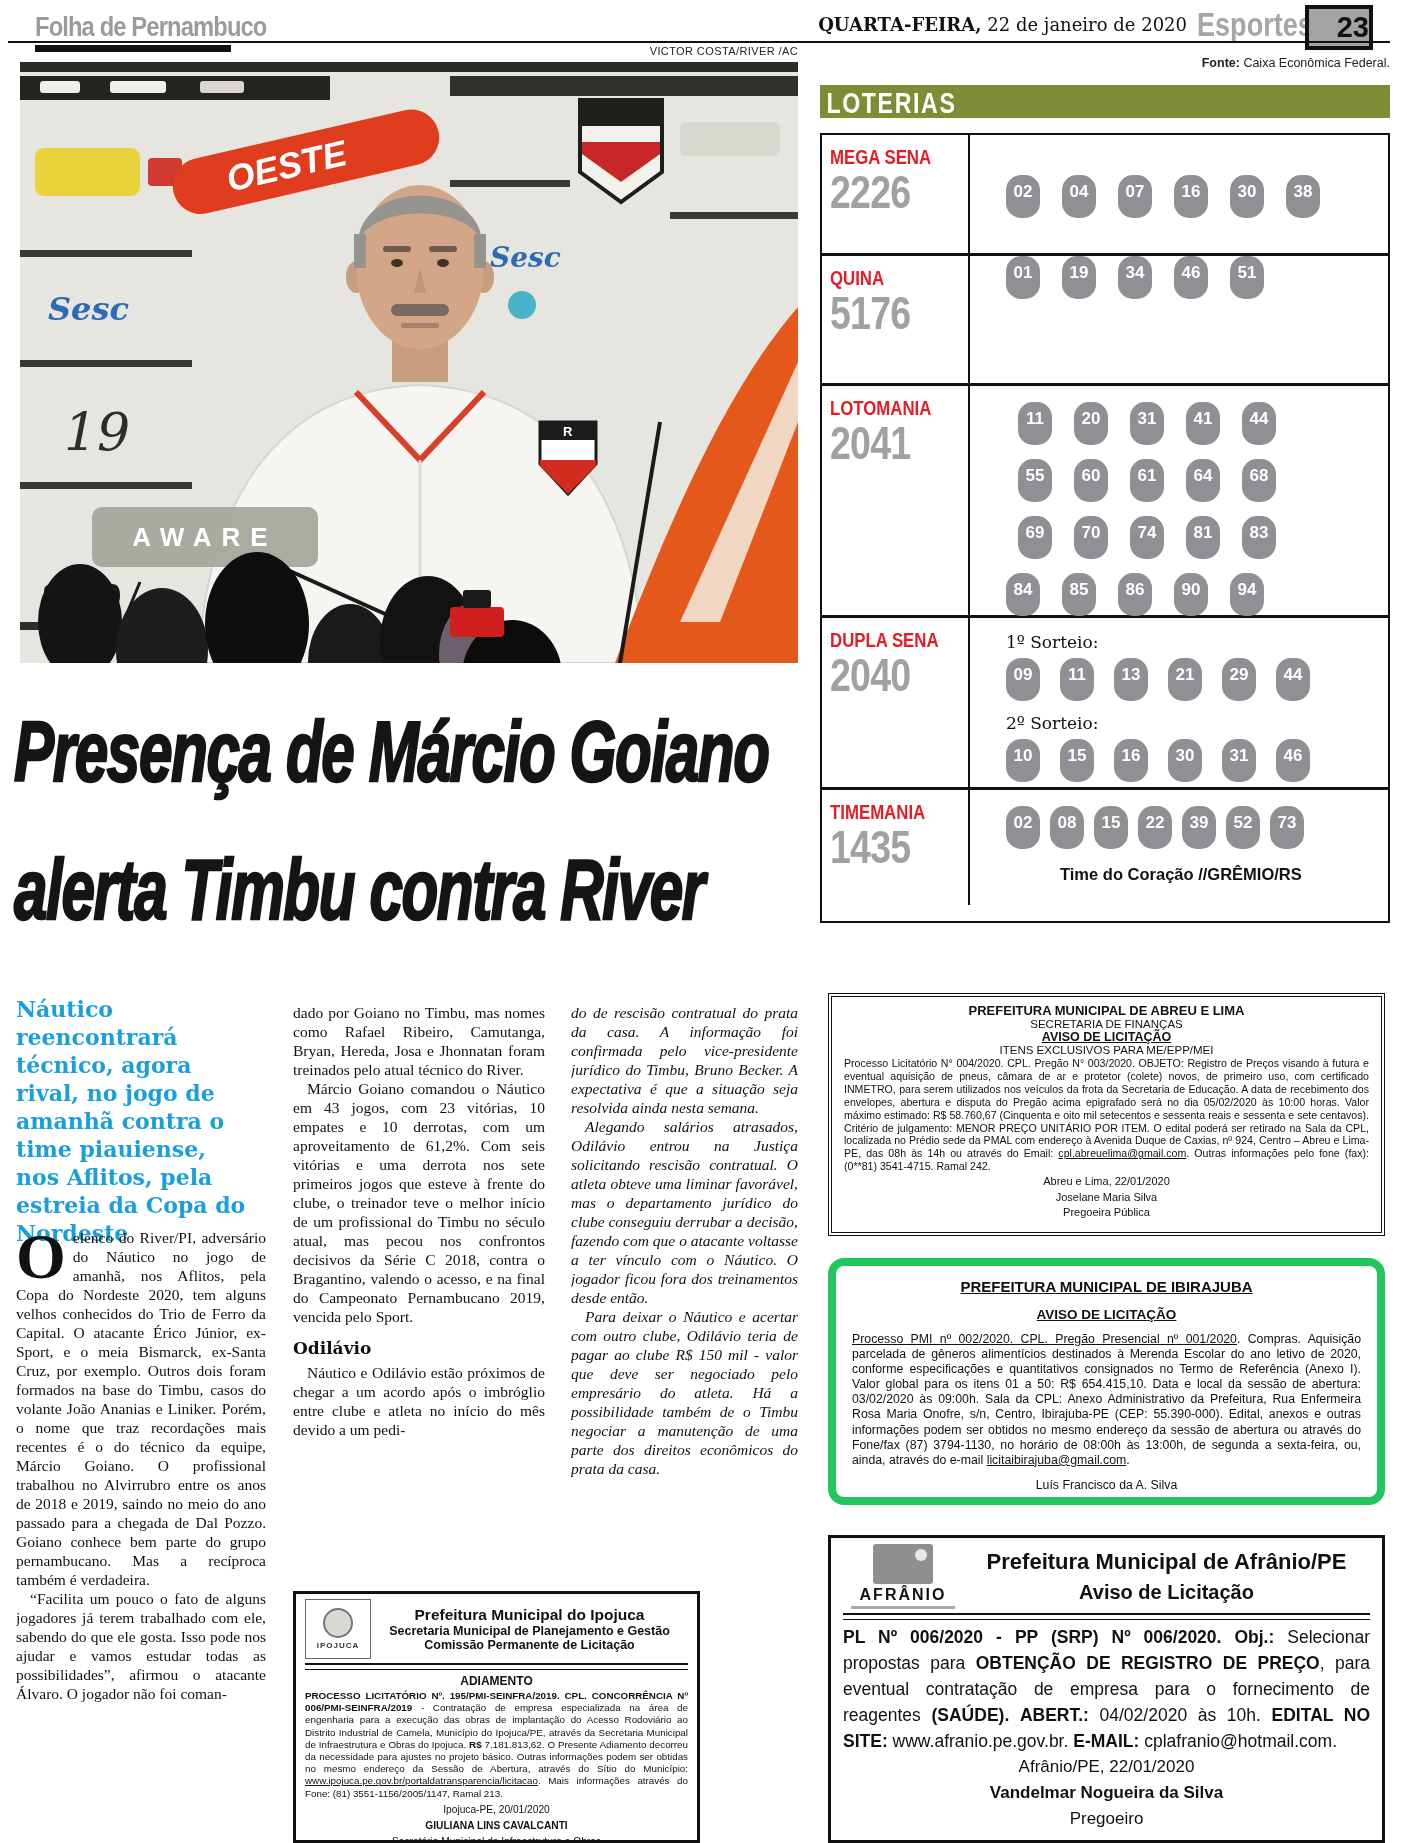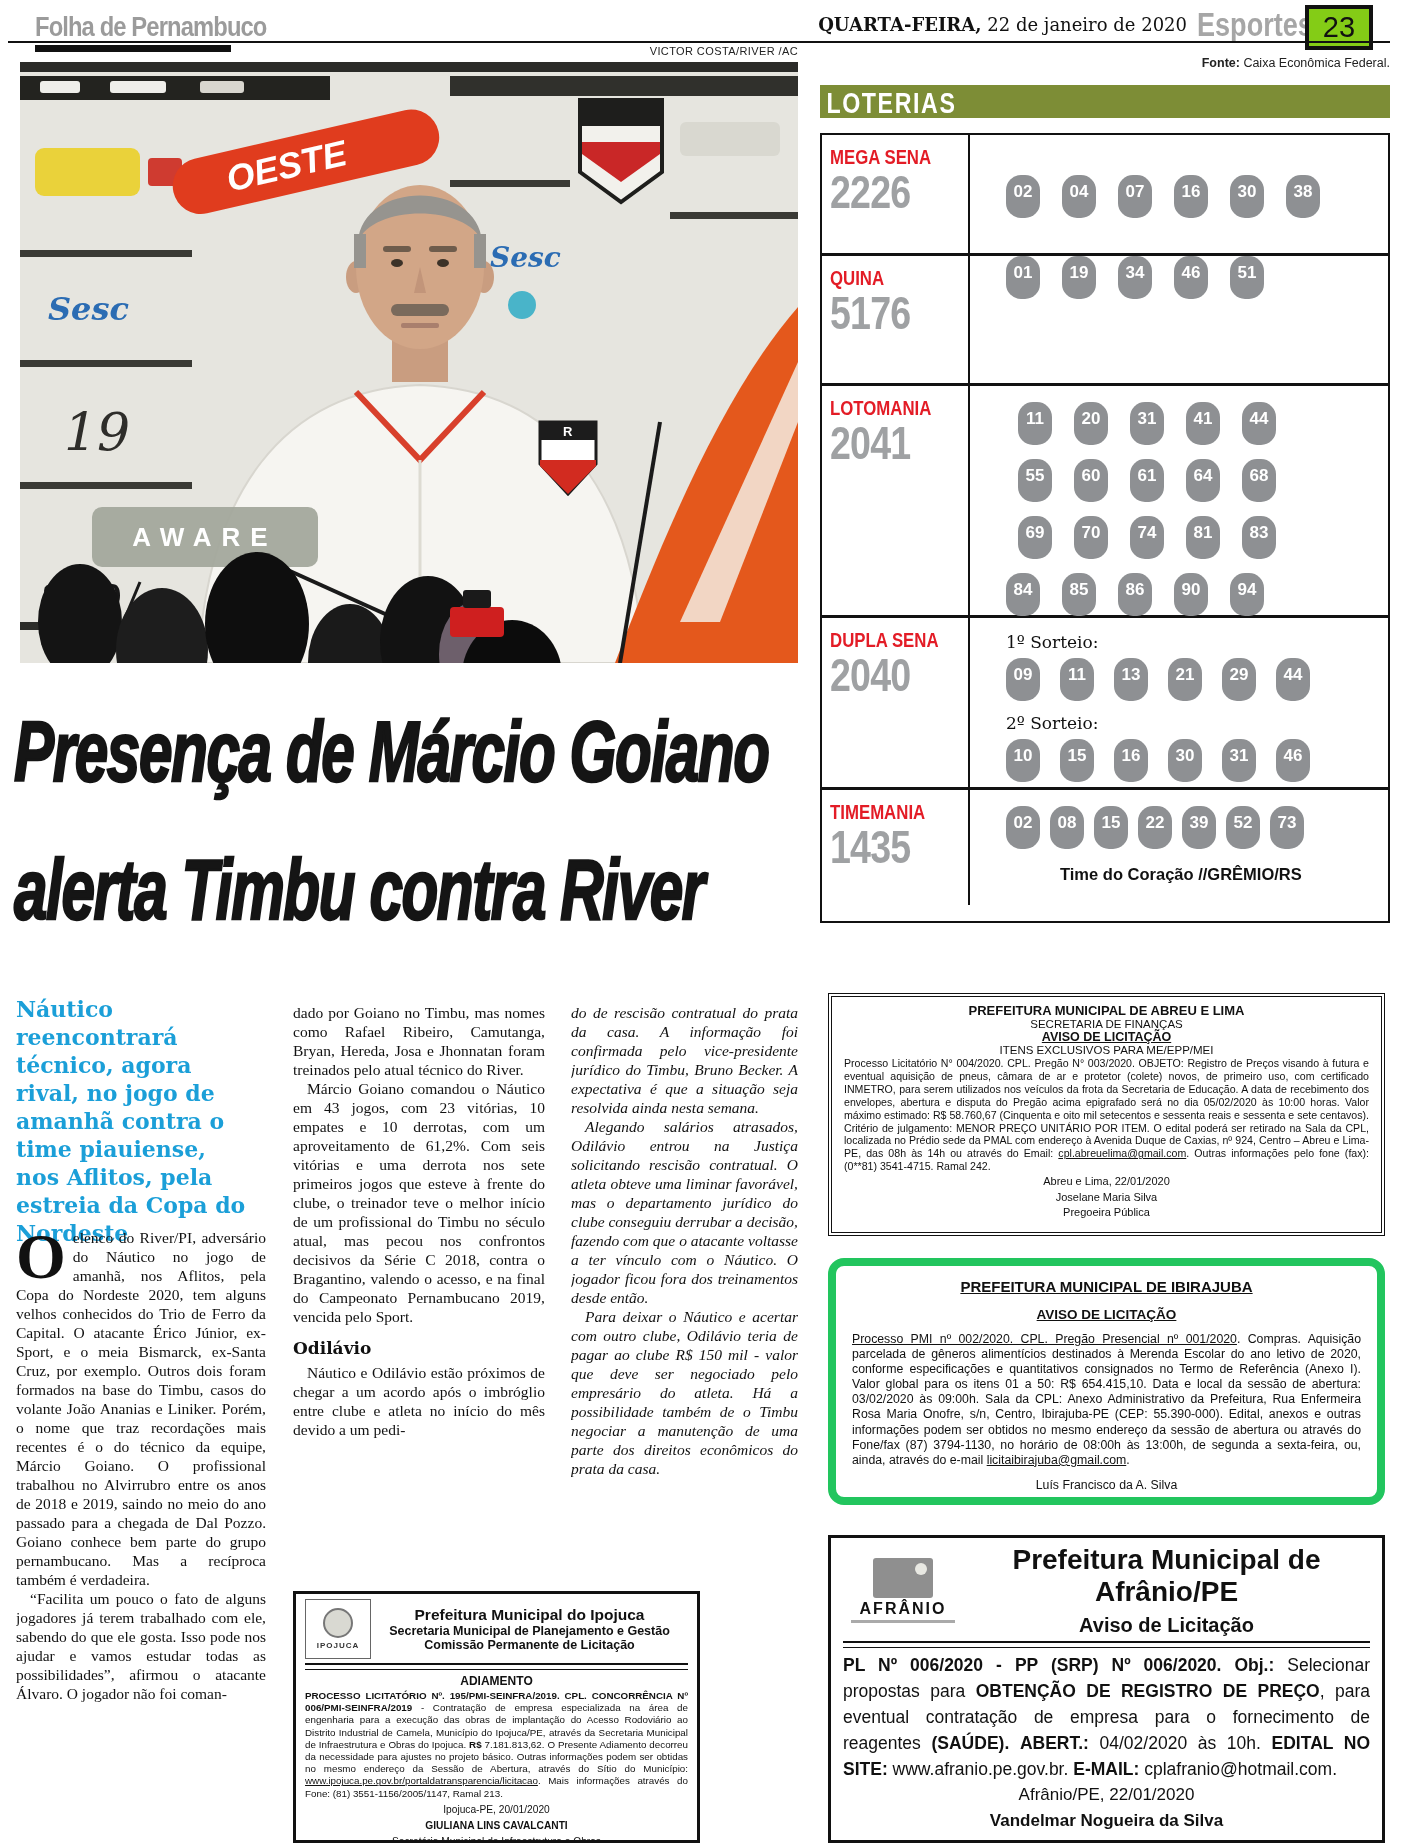--- a/index.html
+++ b/index.html
@@ -9,22 +9,22 @@
   
   .masthead{position:absolute;left:35px;top:12px;font-family:"Liberation Sans",sans-serif;
     font-weight:bold;font-size:27px;color:#9b9b9b;transform:scaleX(.88);transform-origin:left;
     letter-spacing:-1px;white-space:nowrap;}
   .edition-date{position:absolute;right:220px;top:14px;font-family:"DejaVu Serif",serif;
     font-size:18px;white-space:nowrap;}
   .edition-date .wd{font-weight:bold;}
   .section-label{position:absolute;left:1197px;top:6px;font-family:"Liberation Sans",sans-serif;
     font-weight:bold;font-size:33px;color:#a6a6a6;transform:scaleX(.82);transform-origin:left;white-space:nowrap;}
   .page-number-box{position:absolute;left:1305px;top:5px;width:60px;height:37px;border:4px solid #111;
-    display:flex;align-items:center;justify-content:center;background:#84cc16;
-    font-family:"Liberation Sans",sans-serif;font-weight:normal;font-size:29px;color:#111;}
+    display:flex;align-items:center;justify-content:flex-end;background:#a3a3a3;
+    font-family:"Liberation Sans",sans-serif;font-weight:bold;font-size:29px;color:#111;}
   .header-rule{position:absolute;left:8px;top:41px;width:1382px;height:2px;background:#111;}
   .header-bar{position:absolute;left:35px;top:45px;width:196px;height:7px;background:#111;}
 
   
   .photo-credit{position:absolute;left:20px;top:45px;width:778px;text-align:right;
     font-family:"Liberation Sans",sans-serif;font-size:11px;letter-spacing:.4px;color:#222;}
   .photo{position:absolute;left:20px;top:62px;width:778px;height:601px;display:block;}
   .photo-caption{position:absolute;left:20px;top:669px;width:778px;
     font-family:"DejaVu Serif",serif;font-weight:bold;font-size:20px;color:#0d0d0d;}
 
@@ -116,21 +116,21 @@
 
   .ad-afranio{left:828px;top:1535px;width:557px;height:308px;border:3px solid #111;padding:6px 12px;}
   .ad-afranio .hdr{display:flex;align-items:center;}
   .flag{width:60px;height:40px;background:#8f8f8f;border-radius:3px;position:relative;}
   .flag:after{content:"";position:absolute;right:6px;top:5px;width:12px;height:12px;border-radius:50%;
     background:#e8e8e2;}
   .afr-logo{width:120px;flex:none;text-align:center;}
   .afr-word{font-weight:bold;font-size:16px;letter-spacing:2px;margin-top:2px;}
   .afr-tag{height:3px;background:#aaa;margin:2px 8px 0;}
   .ad-afranio .titles{flex:1;text-align:center;}
-  .ad-afranio .ti1{font-weight:bold;font-size:28px;}
+  .ad-afranio .ti1{font-weight:bold;font-size:22px;}
   .ad-afranio .ti2{font-weight:bold;font-size:20px;margin-top:6px;}
   .ad-afranio .body{font-size:17.5px;line-height:26px;text-align:justify;margin-top:4px;}
   .ad-afranio .sig{font-size:17px;line-height:26px;}
 </style>
 </head>
 <body>
 
 <div class="page">
 
   <div class="masthead">Folha de Pernambuco</div>

